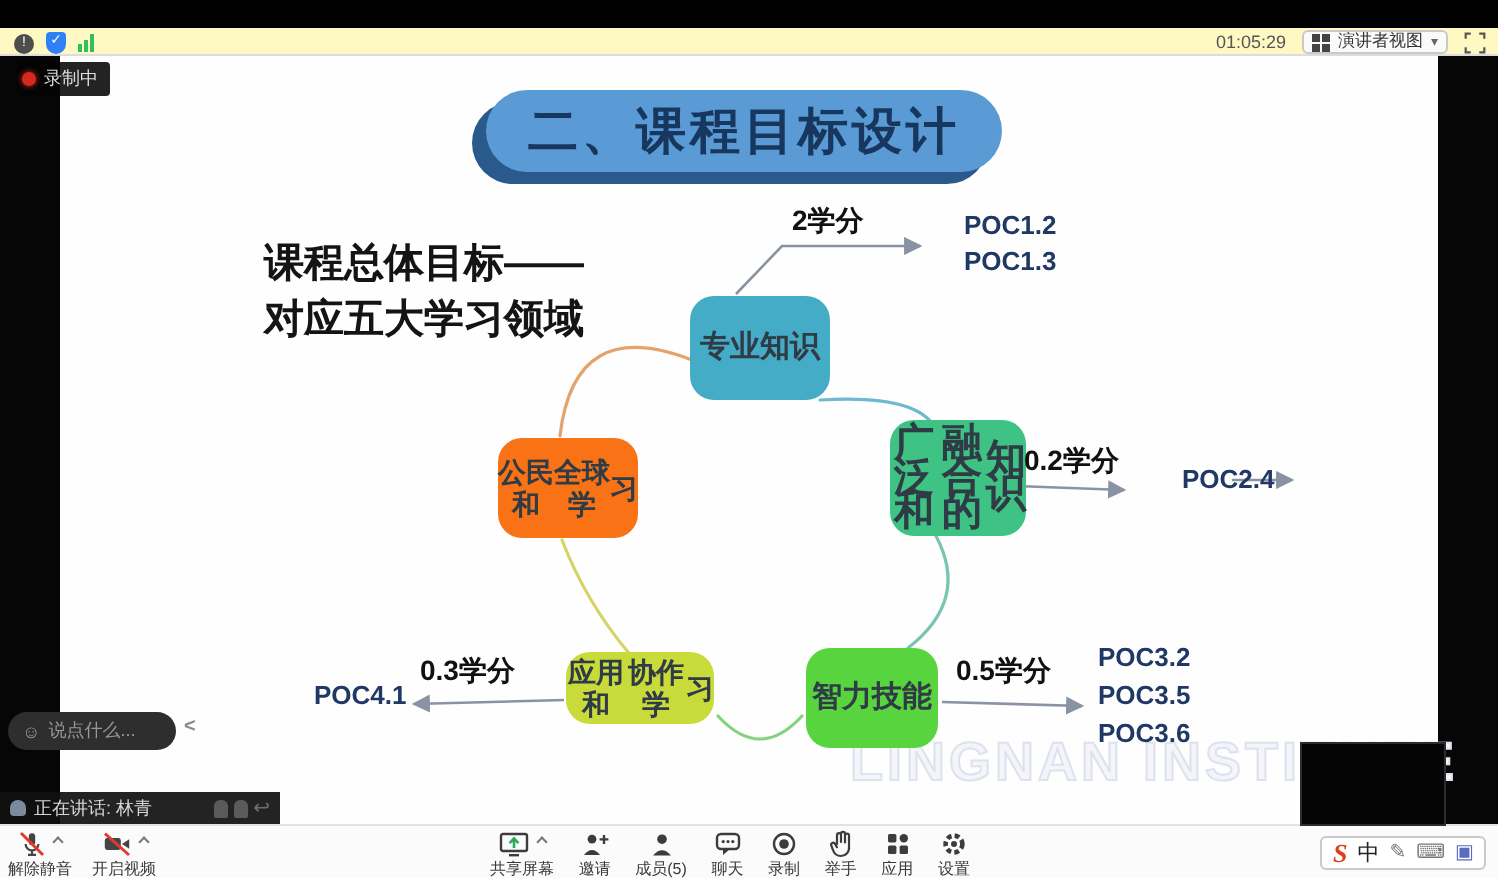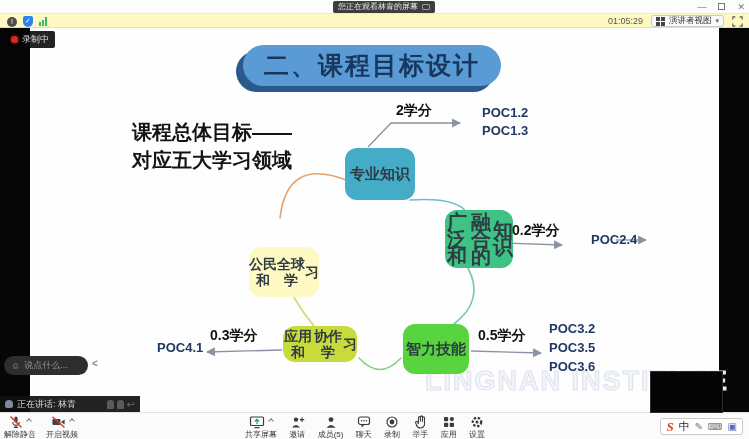--- a/index.html
+++ b/index.html
@@ -96,31 +96,20 @@
   .ime-logo { color:#e23c1e; font-family:"Liberation Serif","DejaVu Serif",serif; font-weight:bold; font-style:italic; font-size:13px; }
   .ime-lang { color:#222; font-size:11px; }
   .ime-tool { color:#777; font-size:10px; }
   .ime-board { color:#5b6bbf; font-size:10px; }
 </style>
 </head>
 <body>
 
 <div class="app">
 
-  <div class="titlebar">
-    <div class="watch-banner">
-      <span>您正在观看林青的屏幕</span>
-      <span class="mini-monitor"></span>
-    </div>
-    <div class="win-controls">
-      <span class="btn">—</span>
-      <span class="btn"><span class="maxi-box"></span></span>
-      <span class="btn">✕</span>
-    </div>
-  </div>
 
   <div class="topbar">
     <div class="topbar-left">
       <span class="info-ic">!</span>
       <span class="shield-ic">✓</span>
       <span class="signal-ic">
           <i></i>
           <i></i>
           <i></i>
         </span>
@@ -186,21 +175,21 @@
       </div>
       <div class="node node-intellect" style="background: rgb(88, 212, 62);">
         <span>智力</span>
         <span>技能</span>
       </div>
       <div class="node node-applied" style="background: rgb(201, 219, 59);">
         <span>应用和</span>
         <span>协作学</span>
         <span>习</span>
       </div>
-      <div class="node node-civic" style="background: #fef9c3; margin-top: 28px;">
+      <div class="node node-civic" style="background: #f97316;">
         <span>公民和</span>
         <span>全球学</span>
         <span>习</span>
       </div>
 
       <span class="credit credit-1">2学分</span>
       <span class="credit credit-2">0.2学分</span>
       <span class="credit credit-3">0.5学分</span>
       <span class="credit credit-4">0.3学分</span>
 

